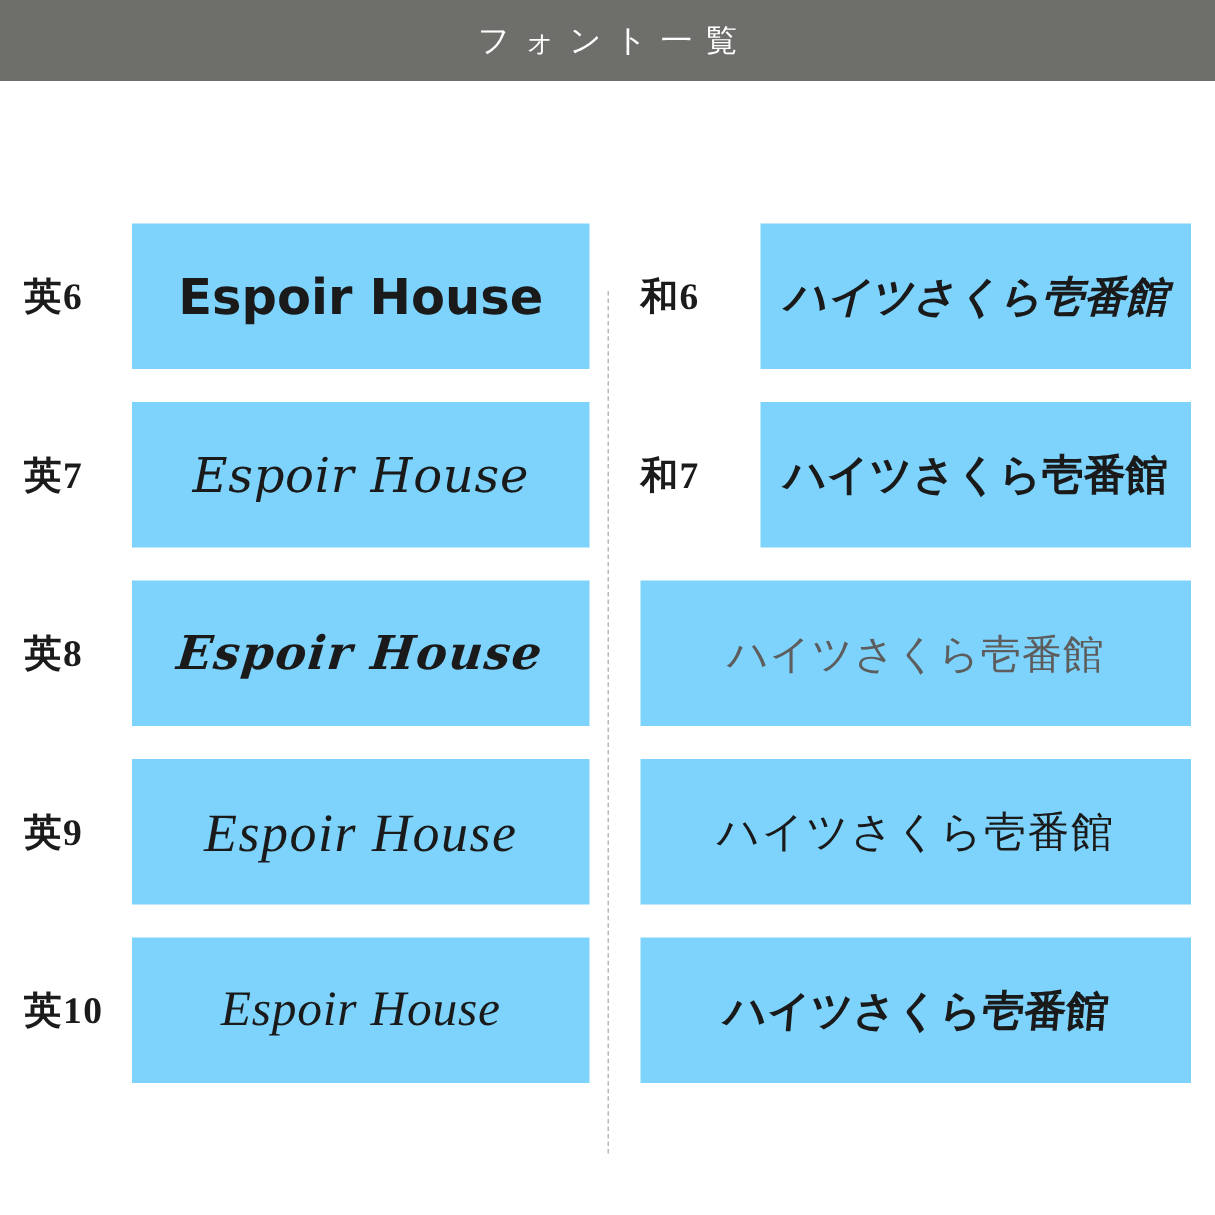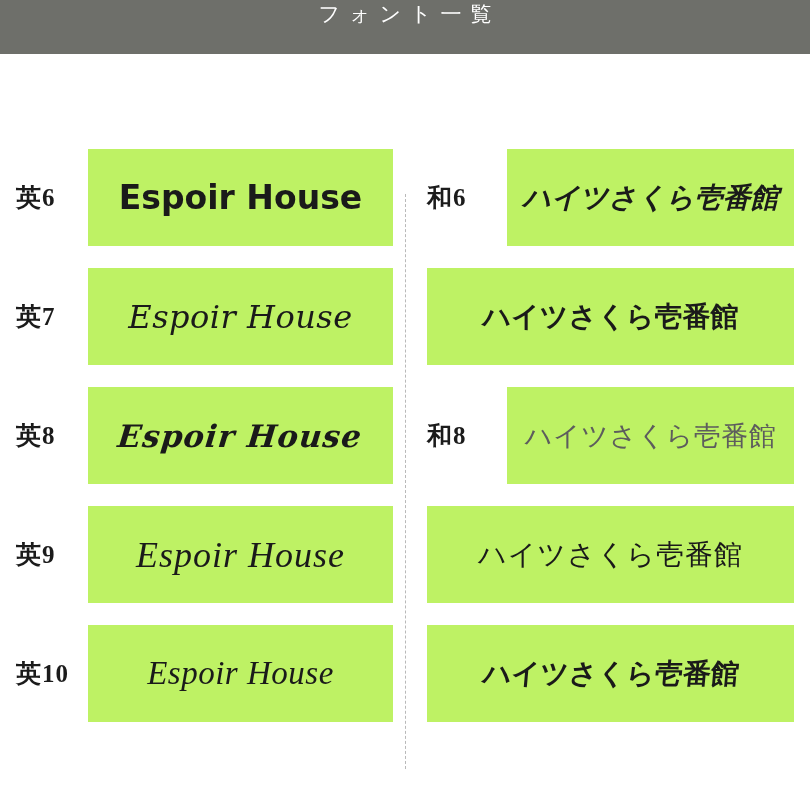--- a/index.html
+++ b/index.html
@@ -16,20 +16,21 @@
   .page {
     position: relative;
     width: 810px;
     height: 810px;
     background: #ffffff;
   }
   .header-bar {
     height: 54px;
     background: #6e6f6a;
     display: flex;
+    align-items: center;
     justify-content: center;
   }
   .header-title {
     color: #ffffff;
     font-size: 21px;
     letter-spacing: 9px;
     font-family: "Liberation Serif", serif;
     text-indent: 9px;
   }
   .content {
@@ -73,21 +74,21 @@
     text-align: left;
     letter-spacing: 1px;
   }
   .col-right .row-label {
     width: 80px;
     flex: 0 0 80px;
   }
   .sample {
     flex: 1;
     height: 97px;
-    background: #bef264;
+    background: #7dd3fc;
     display: flex;
     align-items: center;
     justify-content: center;
     overflow: hidden;
     color: #1a1a1a;
   }
   .sample span {
     white-space: nowrap;
     display: inline-block;
   }
@@ -216,27 +217,27 @@
     <div class="col col-right">
 
       <div class="row">
         <div class="row-label">和6</div>
         <div class="sample ja6">
           <span>ハイツさくら壱番館</span>
         </div>
       </div>
 
       <div class="row">
+        <div class="row-label">和7</div>
         <div class="sample ja7">
           <span>ハイツさくら壱番館</span>
         </div>
       </div>
 
       <div class="row">
-        <div class="row-label">和8</div>
         <div class="sample ja8">
           <span>ハイツさくら壱番館</span>
         </div>
       </div>
 
       <div class="row">
         <div class="sample ja9">
           <span>ハイツさくら壱番館</span>
         </div>
       </div>

